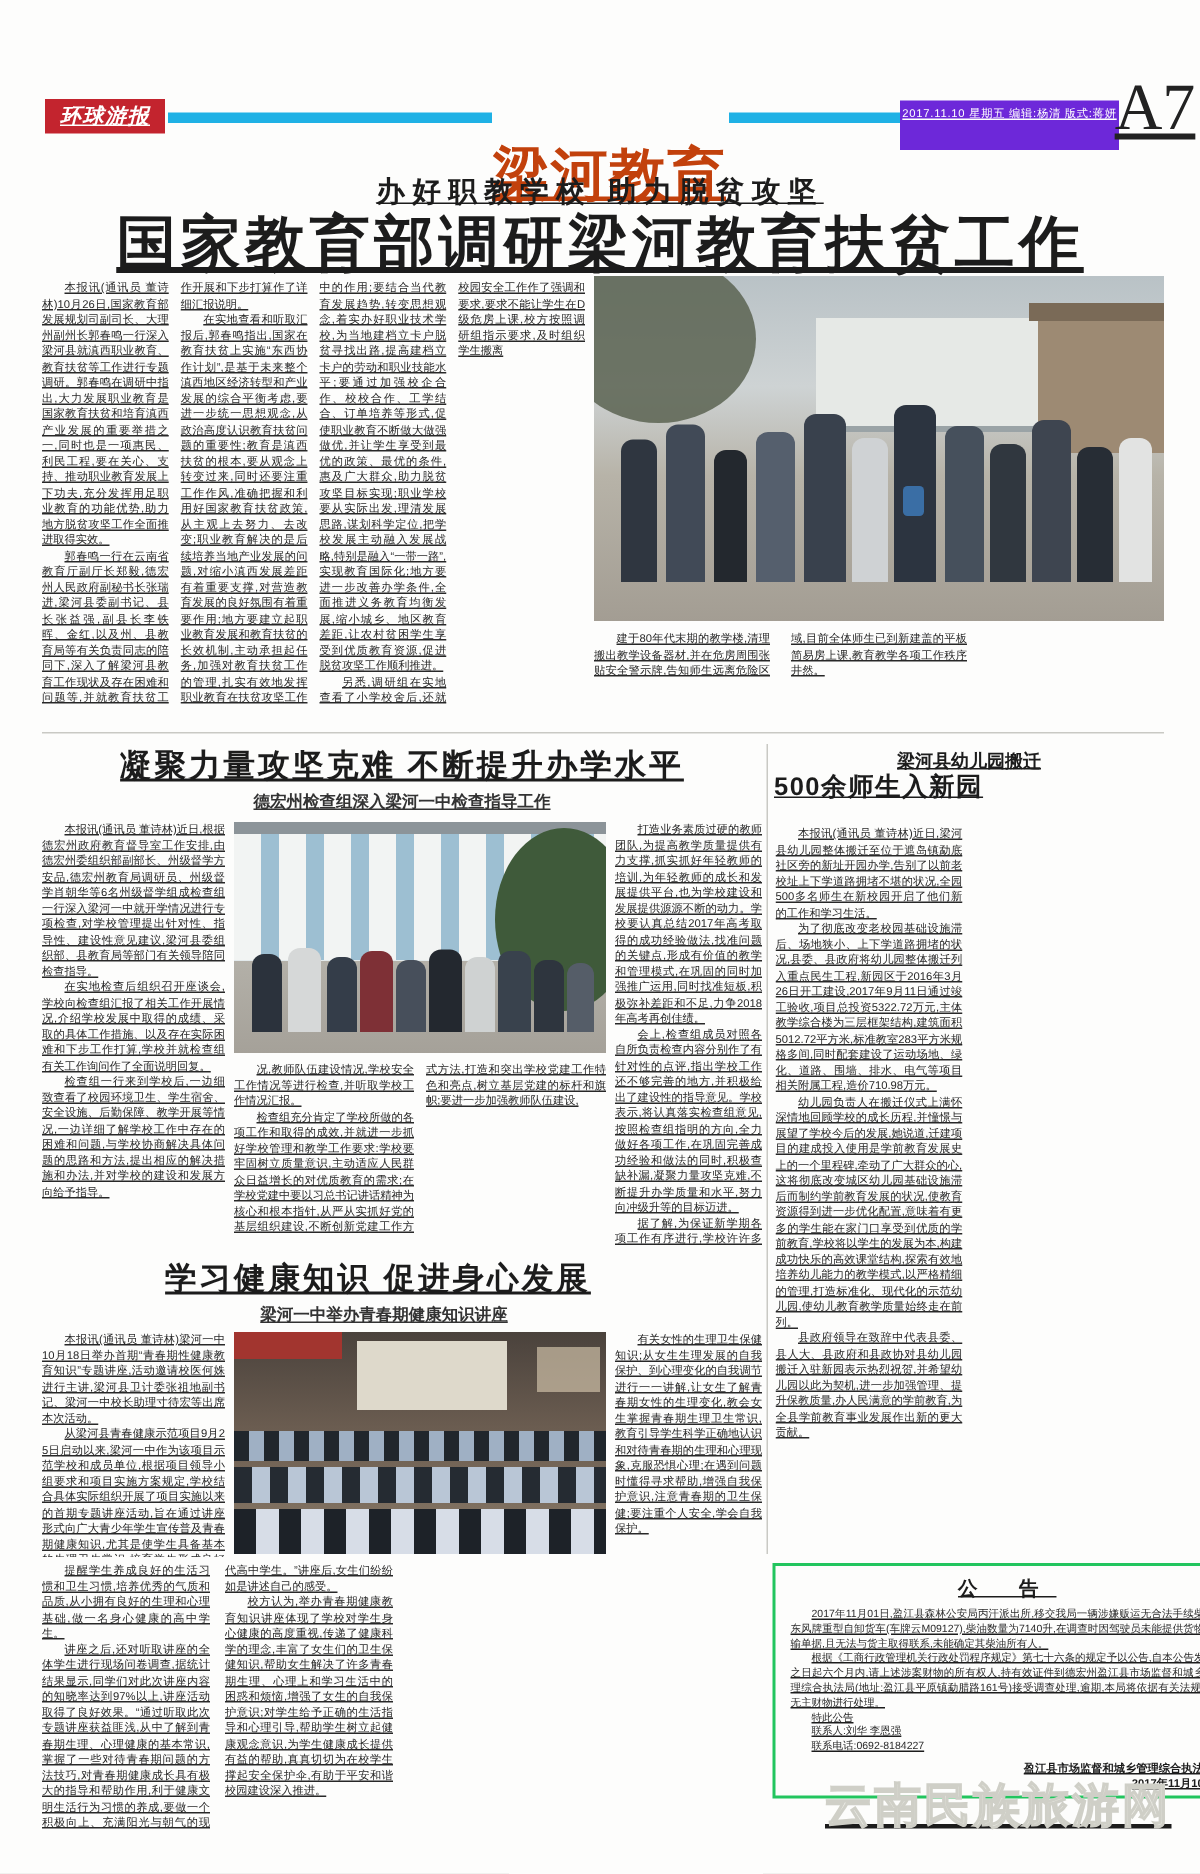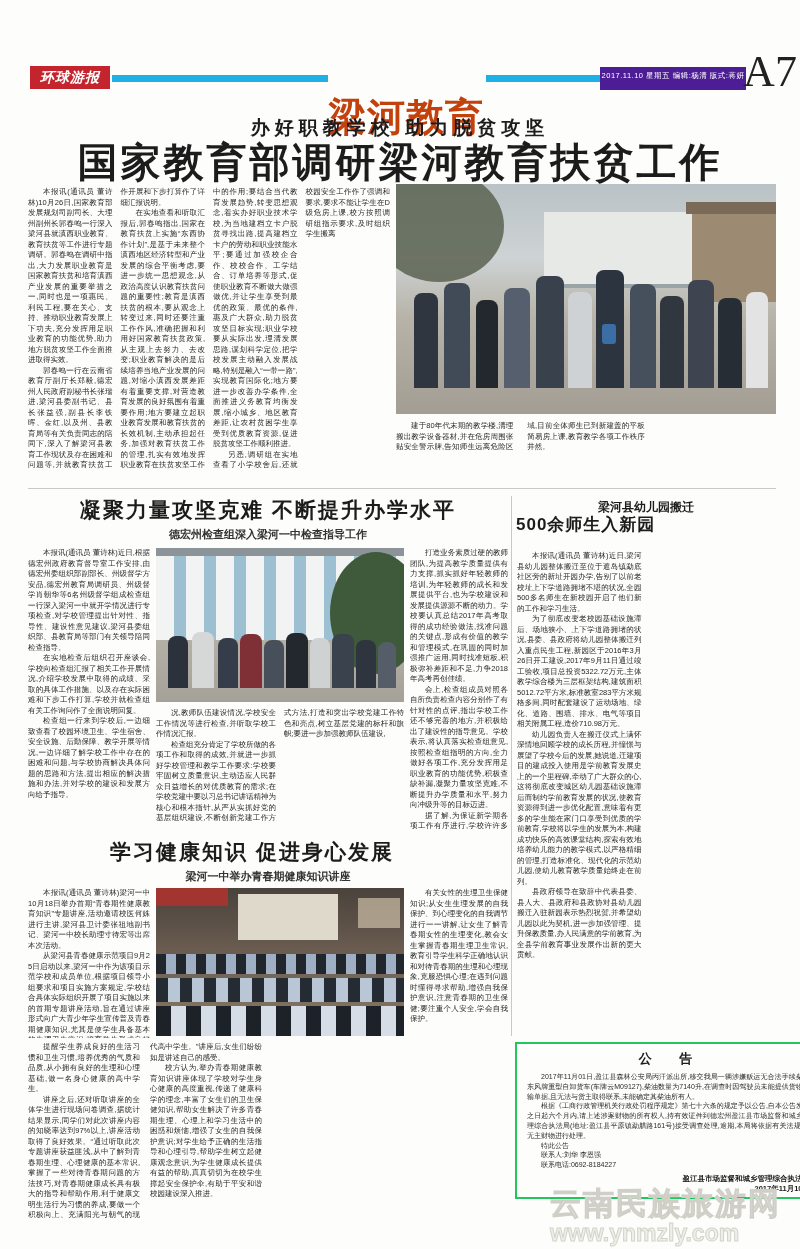--- a/index.html
+++ b/index.html
@@ -1,27 +1,27 @@
 <!DOCTYPE html>
 <html><head>
 <meta charset="utf-8">
 <style>
   html,body{margin:0;padding:0;background:#e8e8e5;}
   #page{position:relative;width:800px;height:1249px;background:#fdfdfc;margin:0 auto;overflow:hidden;
         font-family:"Liberation Sans",sans-serif;color:#1c1c1c;}
-  .abs{position:absolute;}
+  .abs{position:absolute;text-decoration:underline;}
   
   .logo{left:30px;top:66px;width:80px;height:23px;background:#c3242e;color:#fff;
         font-weight:700;font-style:italic;font-size:14px;line-height:23px;text-align:center;letter-spacing:1px;}
   .bar{background:#1fb1e5;height:7px;}
   .bar-l{left:112px;top:75px;width:216px;}
   .bar-r{left:486px;top:75px;width:114px;}
   .sec-title{left:328px;top:54px;width:156px;height:46px;color:#c2410c;font-size:38px;
         font-weight:900;text-align:center;line-height:46px;letter-spacing:1px;margin-top:40px;}
-  .datebox{left:600px;top:67px;width:146px;height:23px;background:#4c1d95;color:#fff;
+  .datebox{left:600px;top:67px;width:146px;height:33px;background:#6d28d9;color:#fff;
         font-size:7.5px;line-height:17px;text-align:center;letter-spacing:0.5px;}
   .pagenum{left:742px;top:48px;width:56px;height:48px;font-family:"Liberation Serif",serif;
         font-size:44px;line-height:48px;text-align:center;color:#222;}
   
   .kicker{left:0;top:115px;width:800px;text-align:center;font-size:19px;font-weight:700;letter-spacing:5px;}
   .headline{left:0;top:135px;width:800px;text-align:center;font-size:40px;font-weight:900;letter-spacing:3px;}
   .h2{text-align:center;font-size:21px;font-weight:900;letter-spacing:2px;}
   .sub{text-align:center;font-size:11px;font-weight:700;color:#333;}
   .h3k{text-align:center;font-size:12px;font-weight:700;}
   .h3{text-align:left;font-size:17px;font-weight:900;letter-spacing:1px;}
@@ -135,35 +135,35 @@
     <div class="person" style="left:200px;bottom:14px;width:20px;height:48px;background:#2e353e;"></div>
     <div class="person" style="left:222px;bottom:14px;width:18px;height:46px;background:#555d68;"></div>
   </div>
 
   <div class="abs col-text a2-below">
       <p>况,教师队伍建设情况,学校安全工作情况等进行检查,并听取学校工作情况汇报。</p>
       <p>检查组充分肯定了学校所做的各项工作和取得的成效,并就进一步抓好学校管理和教学工作要求:学校要牢固树立质量意识,主动适应人民群众日益增长的对优质教育的需求;在学校党建中要以习总书记讲话精神为核心和根本指针,从严从实抓好党的基层组织建设,不断创新党建工作方式方法,打造和突出学校党建工作特色和亮点,树立基层党建的标杆和旗帜;要进一步加强教师队伍建设,</p>
     </div>
   <div class="abs col-text a2-colr">
       <p>打造业务素质过硬的教师团队,为提高教学质量提供有力支撑,抓实抓好年轻教师的培训,为年轻教师的成长和发展提供平台,也为学校建设和发展提供源源不断的动力。学校要认真总结2017年高考取得的成功经验做法,找准问题的关键点,形成有价值的教学和管理模式,在巩固的同时加强推广运用,同时找准短板,积极弥补差距和不足,力争2018年高考再创佳绩。</p>
-      <p>会上,检查组成员对照各自所负责检查内容分别作了有针对性的点评,指出学校工作还不够完善的地方,并积极给出了建设性的指导意见。学校表示,将认真落实检查组意见,按照检查组指明的方向,全力做好各项工作,充分发挥用足职业教育的功能优势,积极查缺补漏,凝聚力量攻坚克难,不断提升办学质量和水平,努力向冲级升等的目标迈进。</p>
+      <p>会上,检查组成员对照各自所负责检查内容分别作了有针对性的点评,指出学校工作还不够完善的地方,并积极给出了建设性的指导意见。学校表示,将认真落实检查组意见,按照检查组指明的方向,全力做好各项工作,在巩固完善成功经验和做法的同时,积极查缺补漏,凝聚力量攻坚克难,不断提升办学质量和水平,努力向冲级升等的目标迈进。</p>
       <p>据了解,为保证新学期各项工作有序进行,学校许许多多教职工放弃假期休息,早规划、早部署,使新学期各项工作有条不紊开展。</p>
     </div>
 
   <div class="abs h3k" style="left:516px;top:499px;width:260px;">梁河县幼儿园搬迁</div>
   <div class="abs h3" style="left:516px;top:513px;width:260px;">500余师生入新园</div>
   <div class="abs col-text a3-body">
       <p>本报讯(通讯员 董诗林)近日,梁河县幼儿园整体搬迁至位于遮岛镇勐底社区旁的新址开园办学,告别了以前老校址上下学道路拥堵不堪的状况,全园500多名师生在新校园开启了他们新的工作和学习生活。</p>
       <p>为了彻底改变老校园基础设施滞后、场地狭小、上下学道路拥堵的状况,县委、县政府将幼儿园整体搬迁列入重点民生工程,新园区于2016年3月26日开工建设,2017年9月11日通过竣工验收,项目总投资5322.72万元,主体教学综合楼为三层框架结构,建筑面积5012.72平方米,标准教室283平方米规格多间,同时配套建设了运动场地、绿化、道路、围墙、排水、电气等项目相关附属工程,造价710.98万元。</p>
       <p>幼儿园负责人在搬迁仪式上满怀深情地回顾学校的成长历程,并憧憬与展望了学校今后的发展,她说道,迁建项目的建成投入使用是学前教育发展史上的一个里程碑,牵动了广大群众的心,这将彻底改变城区幼儿园基础设施滞后而制约学前教育发展的状况,使教育资源得到进一步优化配置,意味着有更多的学生能在家门口享受到优质的学前教育,学校将以学生的发展为本,构建成功快乐的高效课堂结构,探索有效地培养幼儿能力的教学模式,以严格精细的管理,打造标准化、现代化的示范幼儿园,使幼儿教育教学质量始终走在前列。</p>
       <p>县政府领导在致辞中代表县委、县人大、县政府和县政协对县幼儿园搬迁入驻新园表示热烈祝贺,并希望幼儿园以此为契机,进一步加强管理、提升保教质量,办人民满意的学前教育,为全县学前教育事业发展作出新的更大贡献。</p>
     </div>
 
   <div class="abs h2" style="left:12px;top:838px;width:480px;">学习健康知识  促进身心发展</div>
-  <div class="abs sub" style="left:28px;top:869px;width:480px;">梁河一中举办青春期健康知识讲座</div>
+  <div class="abs sub" style="left:16px;top:869px;width:480px;">梁河一中举办青春期健康知识讲座</div>
   <div class="abs col-text a4-col1">
       <p>本报讯(通讯员 董诗林)梁河一中10月18日举办首期“青春期性健康教育知识”专题讲座,活动邀请校医何姝进行主讲,梁河县卫计委张祖地副书记、梁河一中校长助理寸待宏等出席本次活动。</p>
       <p>从梁河县青春健康示范项目9月25日启动以来,梁河一中作为该项目示范学校和成员单位,根据项目领导小组要求和项目实施方案规定,学校结合具体实际组织开展了项目实施以来的首期专题讲座活动,旨在通过讲座形式向广大青少年学生宣传普及青春期健康知识,尤其是使学生具备基本的生理卫生常识,培育学生形成良好的心理健康素质,与此同时,通过板报、宣传栏、主题班会、网络广播等开展形式多样的宣传活动。</p>
     </div>
 
   <div class="abs photo a4-photo">
     <div class="ph" style="left:0;top:0;width:100%;height:100%;background:linear-gradient(180deg,#4a423c 0%,#6a5c50 42%,#8a7a68 100%);"></div>
     <div class="ph" style="left:0;top:0;width:72px;height:18px;background:#a2352f;"></div>
     <div class="ph" style="left:82px;top:6px;width:100px;height:46px;background:#ded9cb;"></div>
     <div class="ph" style="right:4px;top:10px;width:42px;height:30px;background:#cdbfa6;opacity:.7;"></div>
@@ -189,16 +189,15 @@
         <p>特此公告</p>
         <p>联系人:刘华 李恩强</p>
         <p>联系电话:0692-8184227</p>
       </div>
     <div class="notice-sig">盈江县市场监督和城乡管理综合执法局</div>
     <div class="notice-date">2017年11月10日</div>
   </div>
 
   <div class="abs wm">
     <div class="wm1">云南民族旅游网</div>
-    <div class="wm2">www.ynmzly.com</div>
   </div>
 
 </div>
 
 </body></html>

